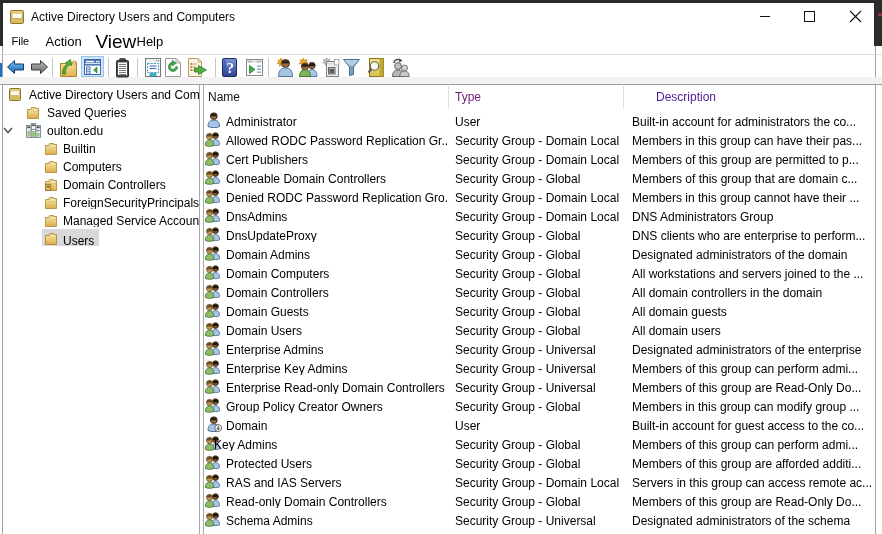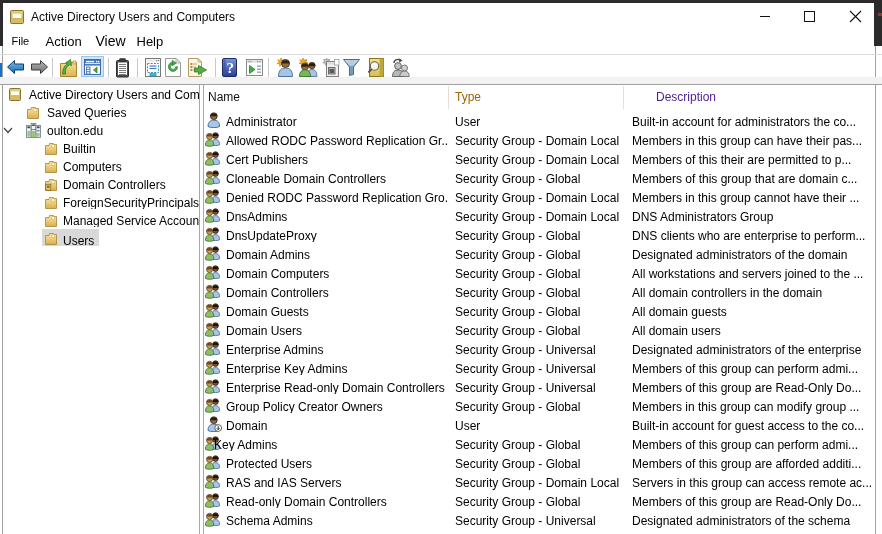--- a/index.html
+++ b/index.html
@@ -28,21 +28,21 @@
 
 <svg class="a" style="left:756px;top:8px" width="110" height="18" viewBox="0 0 110 18">
  <line x1="4" y1="8.5" x2="14" y2="8.5" stroke="#111" stroke-width="1"></line>
  <rect x="48.5" y="3.5" width="10" height="10" fill="none" stroke="#111" stroke-width="1"></rect>
  <line x1="94" y1="3" x2="105" y2="14" stroke="#111" stroke-width="1.1"></line>
  <line x1="105" y1="3" x2="94" y2="14" stroke="#111" stroke-width="1.1"></line>
 </svg>
 
 <div class="a" style="left:11.5px;top:35px;font-size:11px;line-height:13px">File</div>
 <div class="a" style="left:45.5px;top:35px;font-size:13px;line-height:13px">Action</div>
-<div class="a" style="left:95.5px;top:35px;font-size:14px;line-height:13px">View</div>
+<div class="a" style="left:95.5px;top:35px;font-size:19px;line-height:13px">View</div>
 <div class="a" style="left:136.5px;top:35px;font-size:13px;line-height:13px">Help</div>
 <div class="a" style="left:0;top:54px;width:882px;height:1px;background:#dcdcdc"></div>
 
 <div class="a" style="left:0;top:77px;width:882px;height:7px;background:#f2f2f2"></div>
 <div class="a" style="left:0px;top:84px;width:882px;height:1px;background:#a0a0a0"></div>
 
 <div class="a" style="left:52px;top:58px;width:1px;height:19px;background:#c8c8c8"></div>
 <div class="a" style="left:108px;top:58px;width:1px;height:19px;background:#c8c8c8"></div>
 <div class="a" style="left:137px;top:58px;width:1px;height:19px;background:#c8c8c8"></div>
 <div class="a" style="left:215px;top:58px;width:1px;height:19px;background:#c8c8c8"></div>
@@ -299,21 +299,21 @@
     <use href="#fold"></use>
   </svg>
 <div class="a t12" style="left:63px;top:215px;width:136px;overflow:hidden">Managed Service Accounts</div>
 <div class="a" style="left:42px;top:229px;width:57px;height:17px;background:#d9d9d9"></div>
 <svg class="a" style="left:45px;top:233px" width="12" height="12" viewBox="0 0 12 12">
     <use href="#fold"></use>
   </svg>
 <div class="a t12" style="left:63px;top:235px">Users</div>
 
 <div class="a t12" style="left:208px;top:91px;color:#111">Name</div>
-<div class="a t12" style="left:455px;top:91px;color:#a16207">Type</div>
+<div class="a t12" style="left:455px;top:91px;color:#701a75">Type</div>
 <div class="a t12" style="left:656px;top:91px;color:#4c1d95">Description</div>
 <div class="a" style="left:448px;top:86px;width:1px;height:23px;background:#e0e0e0"></div>
 <div class="a" style="left:623px;top:86px;width:1px;height:23px;background:#e0e0e0"></div>
 
 <svg class="a" style="left:207px;top:112px" width="14" height="16" viewBox="0 0 14 16">
     <use href="#usr"></use>
   </svg>
 <div class="a t12" style="left:226px;top:116px;width:223px;overflow:hidden">Administrator</div>
 <div class="a t12" style="left:455px;top:116px">User</div>
 <div class="a t12" style="left:632px;top:116px">Built-in account for administrators the co...</div>
@@ -321,21 +321,21 @@
     <use href="#grp"></use>
   </svg>
 <div class="a t12" style="left:226px;top:135px;width:223px;overflow:hidden">Allowed RODC Password Replication Gr...</div>
 <div class="a t12" style="left:455px;top:135px">Security Group - Domain Local</div>
 <div class="a t12" style="left:632px;top:135px">Members in this group can have their pas...</div>
 <svg class="a" style="left:205px;top:151px" width="15" height="15" viewBox="0 0 15 15">
     <use href="#grp"></use>
   </svg>
 <div class="a t12" style="left:226px;top:154px;width:223px;overflow:hidden">Cert Publishers</div>
 <div class="a t12" style="left:455px;top:154px">Security Group - Domain Local</div>
-<div class="a t12" style="left:632px;top:154px">Members of this their are permitted to p...</div>
+<div class="a t12" style="left:632px;top:154px">Members of this group are permitted to p...</div>
 <svg class="a" style="left:205px;top:170px" width="15" height="15" viewBox="0 0 15 15">
     <use href="#grp"></use>
   </svg>
 <div class="a t12" style="left:226px;top:173px;width:223px;overflow:hidden">Cloneable Domain Controllers</div>
 <div class="a t12" style="left:455px;top:173px">Security Group - Global</div>
 <div class="a t12" style="left:632px;top:173px">Members of this group that are domain c...</div>
 <svg class="a" style="left:205px;top:189px" width="15" height="15" viewBox="0 0 15 15">
     <use href="#grp"></use>
   </svg>
 <div class="a t12" style="left:226px;top:192px;width:223px;overflow:hidden">Denied RODC Password Replication Gro...</div>

